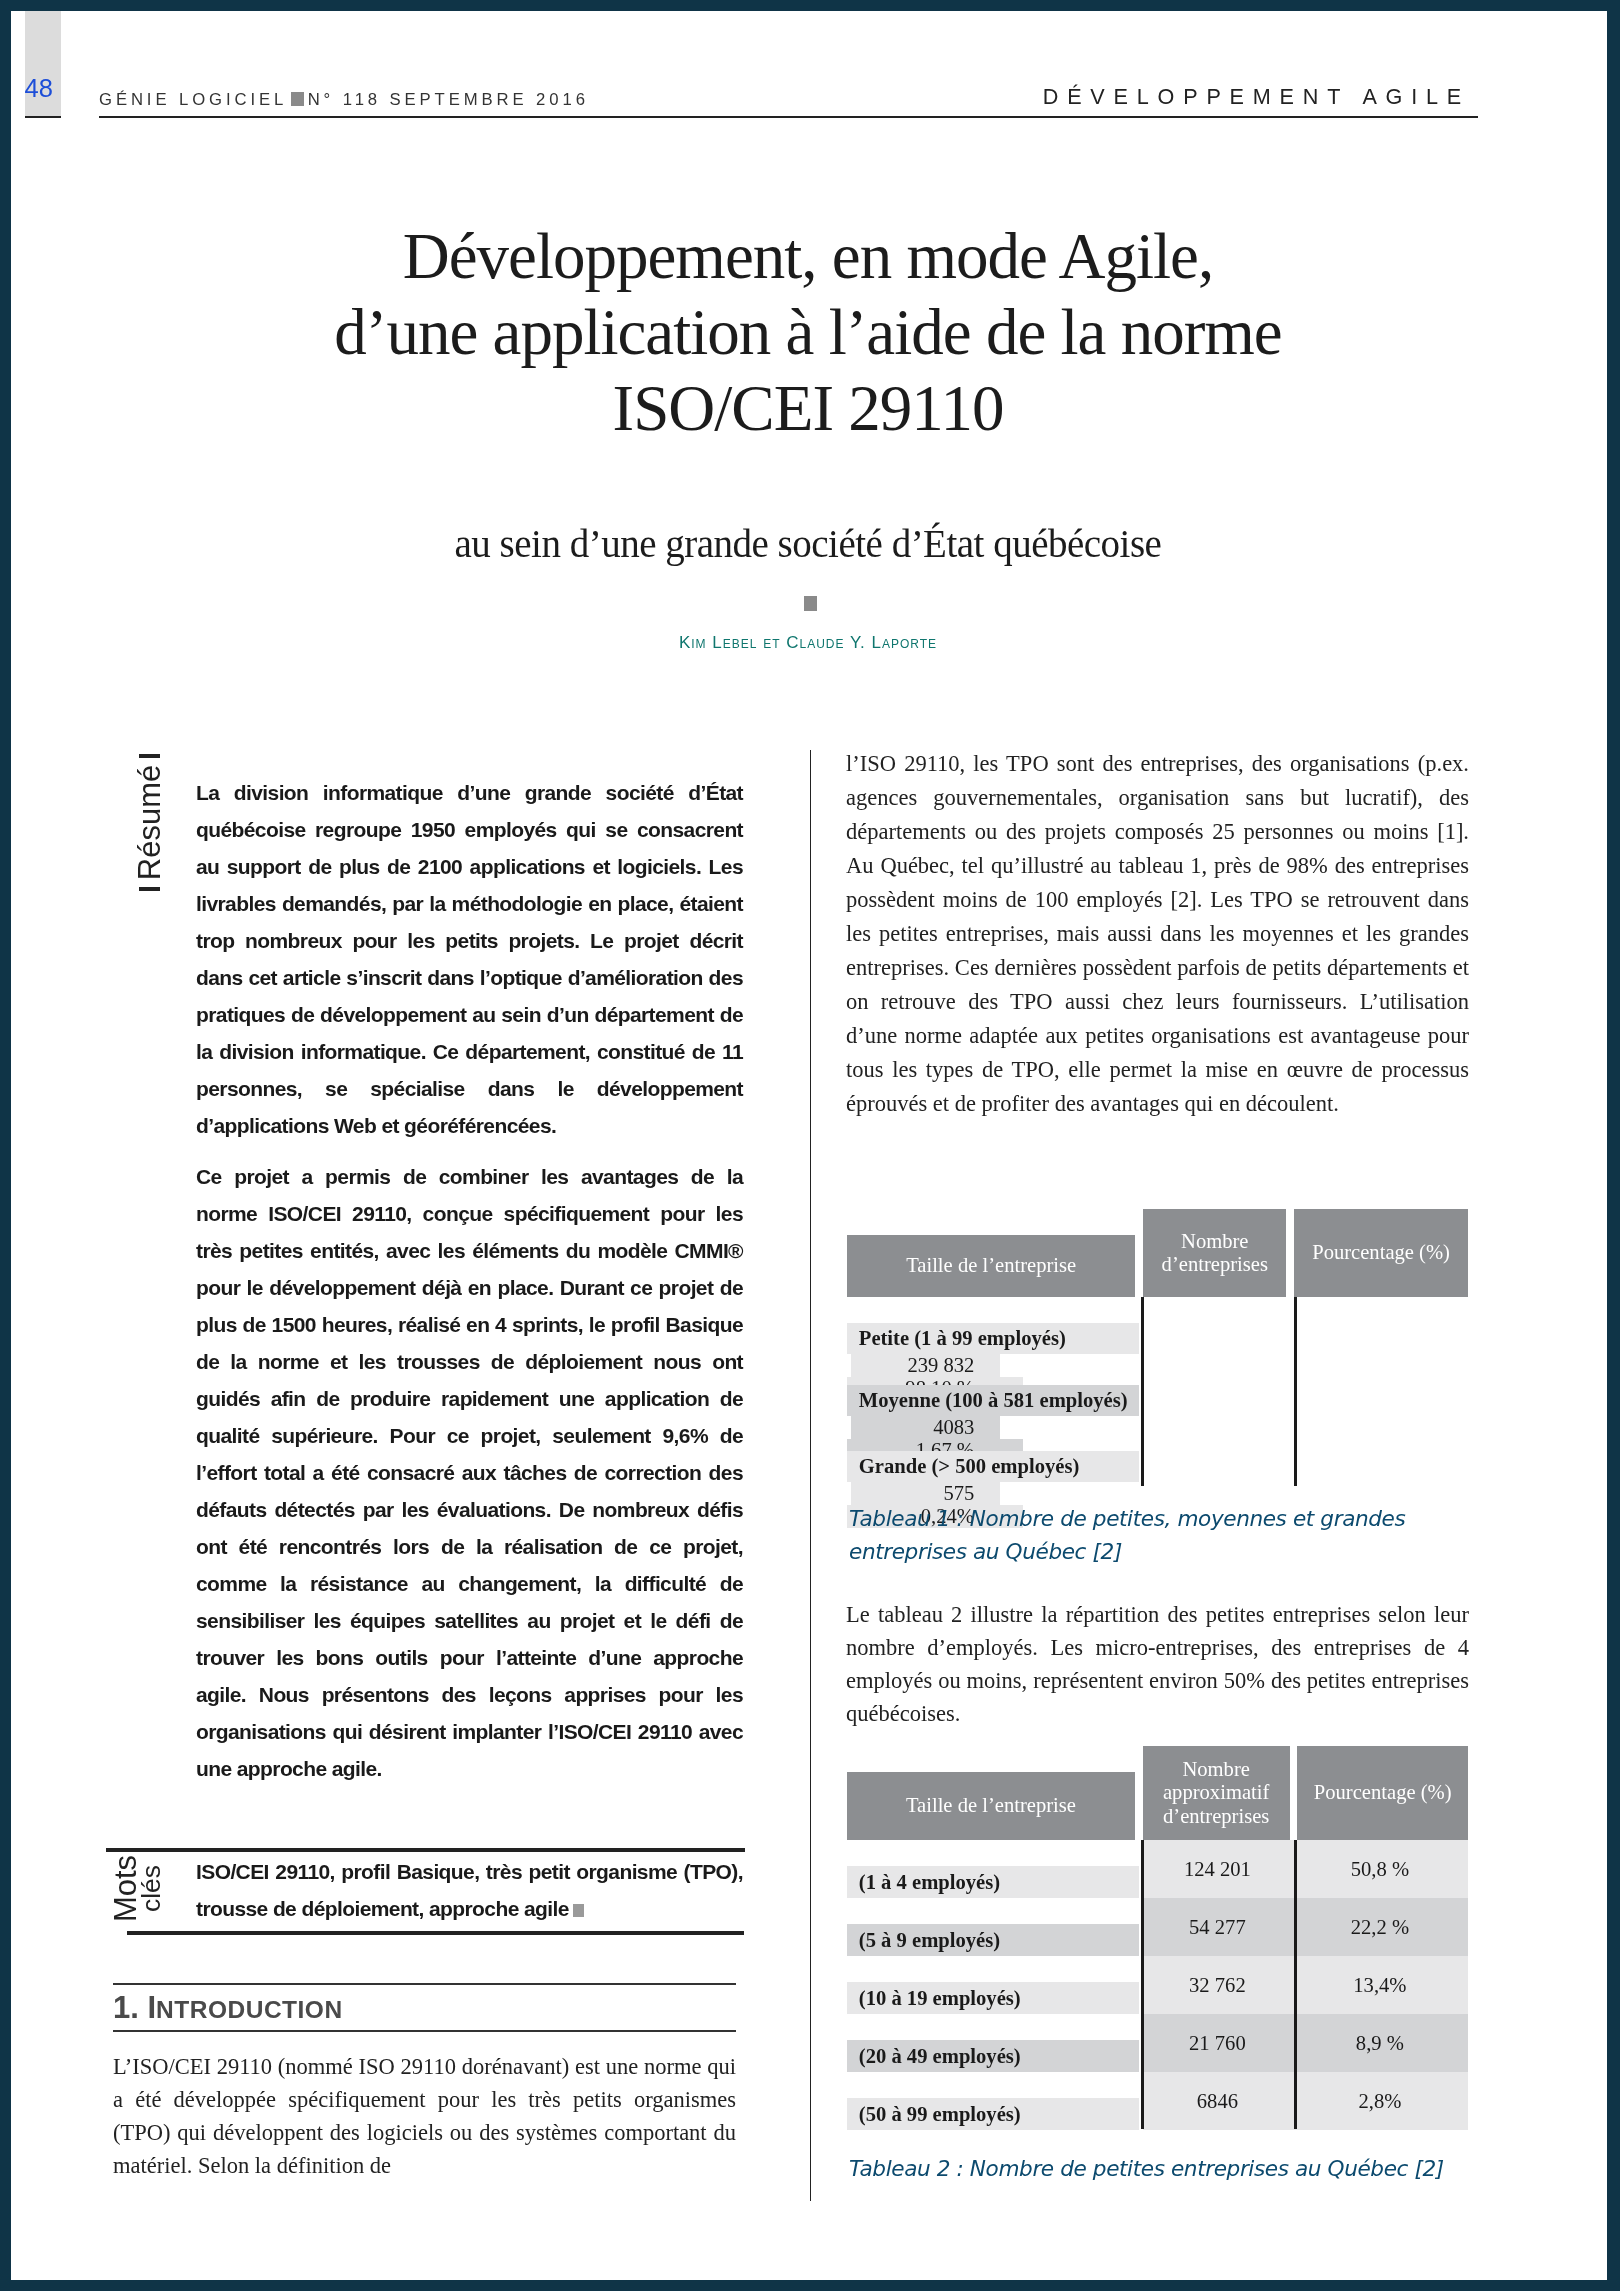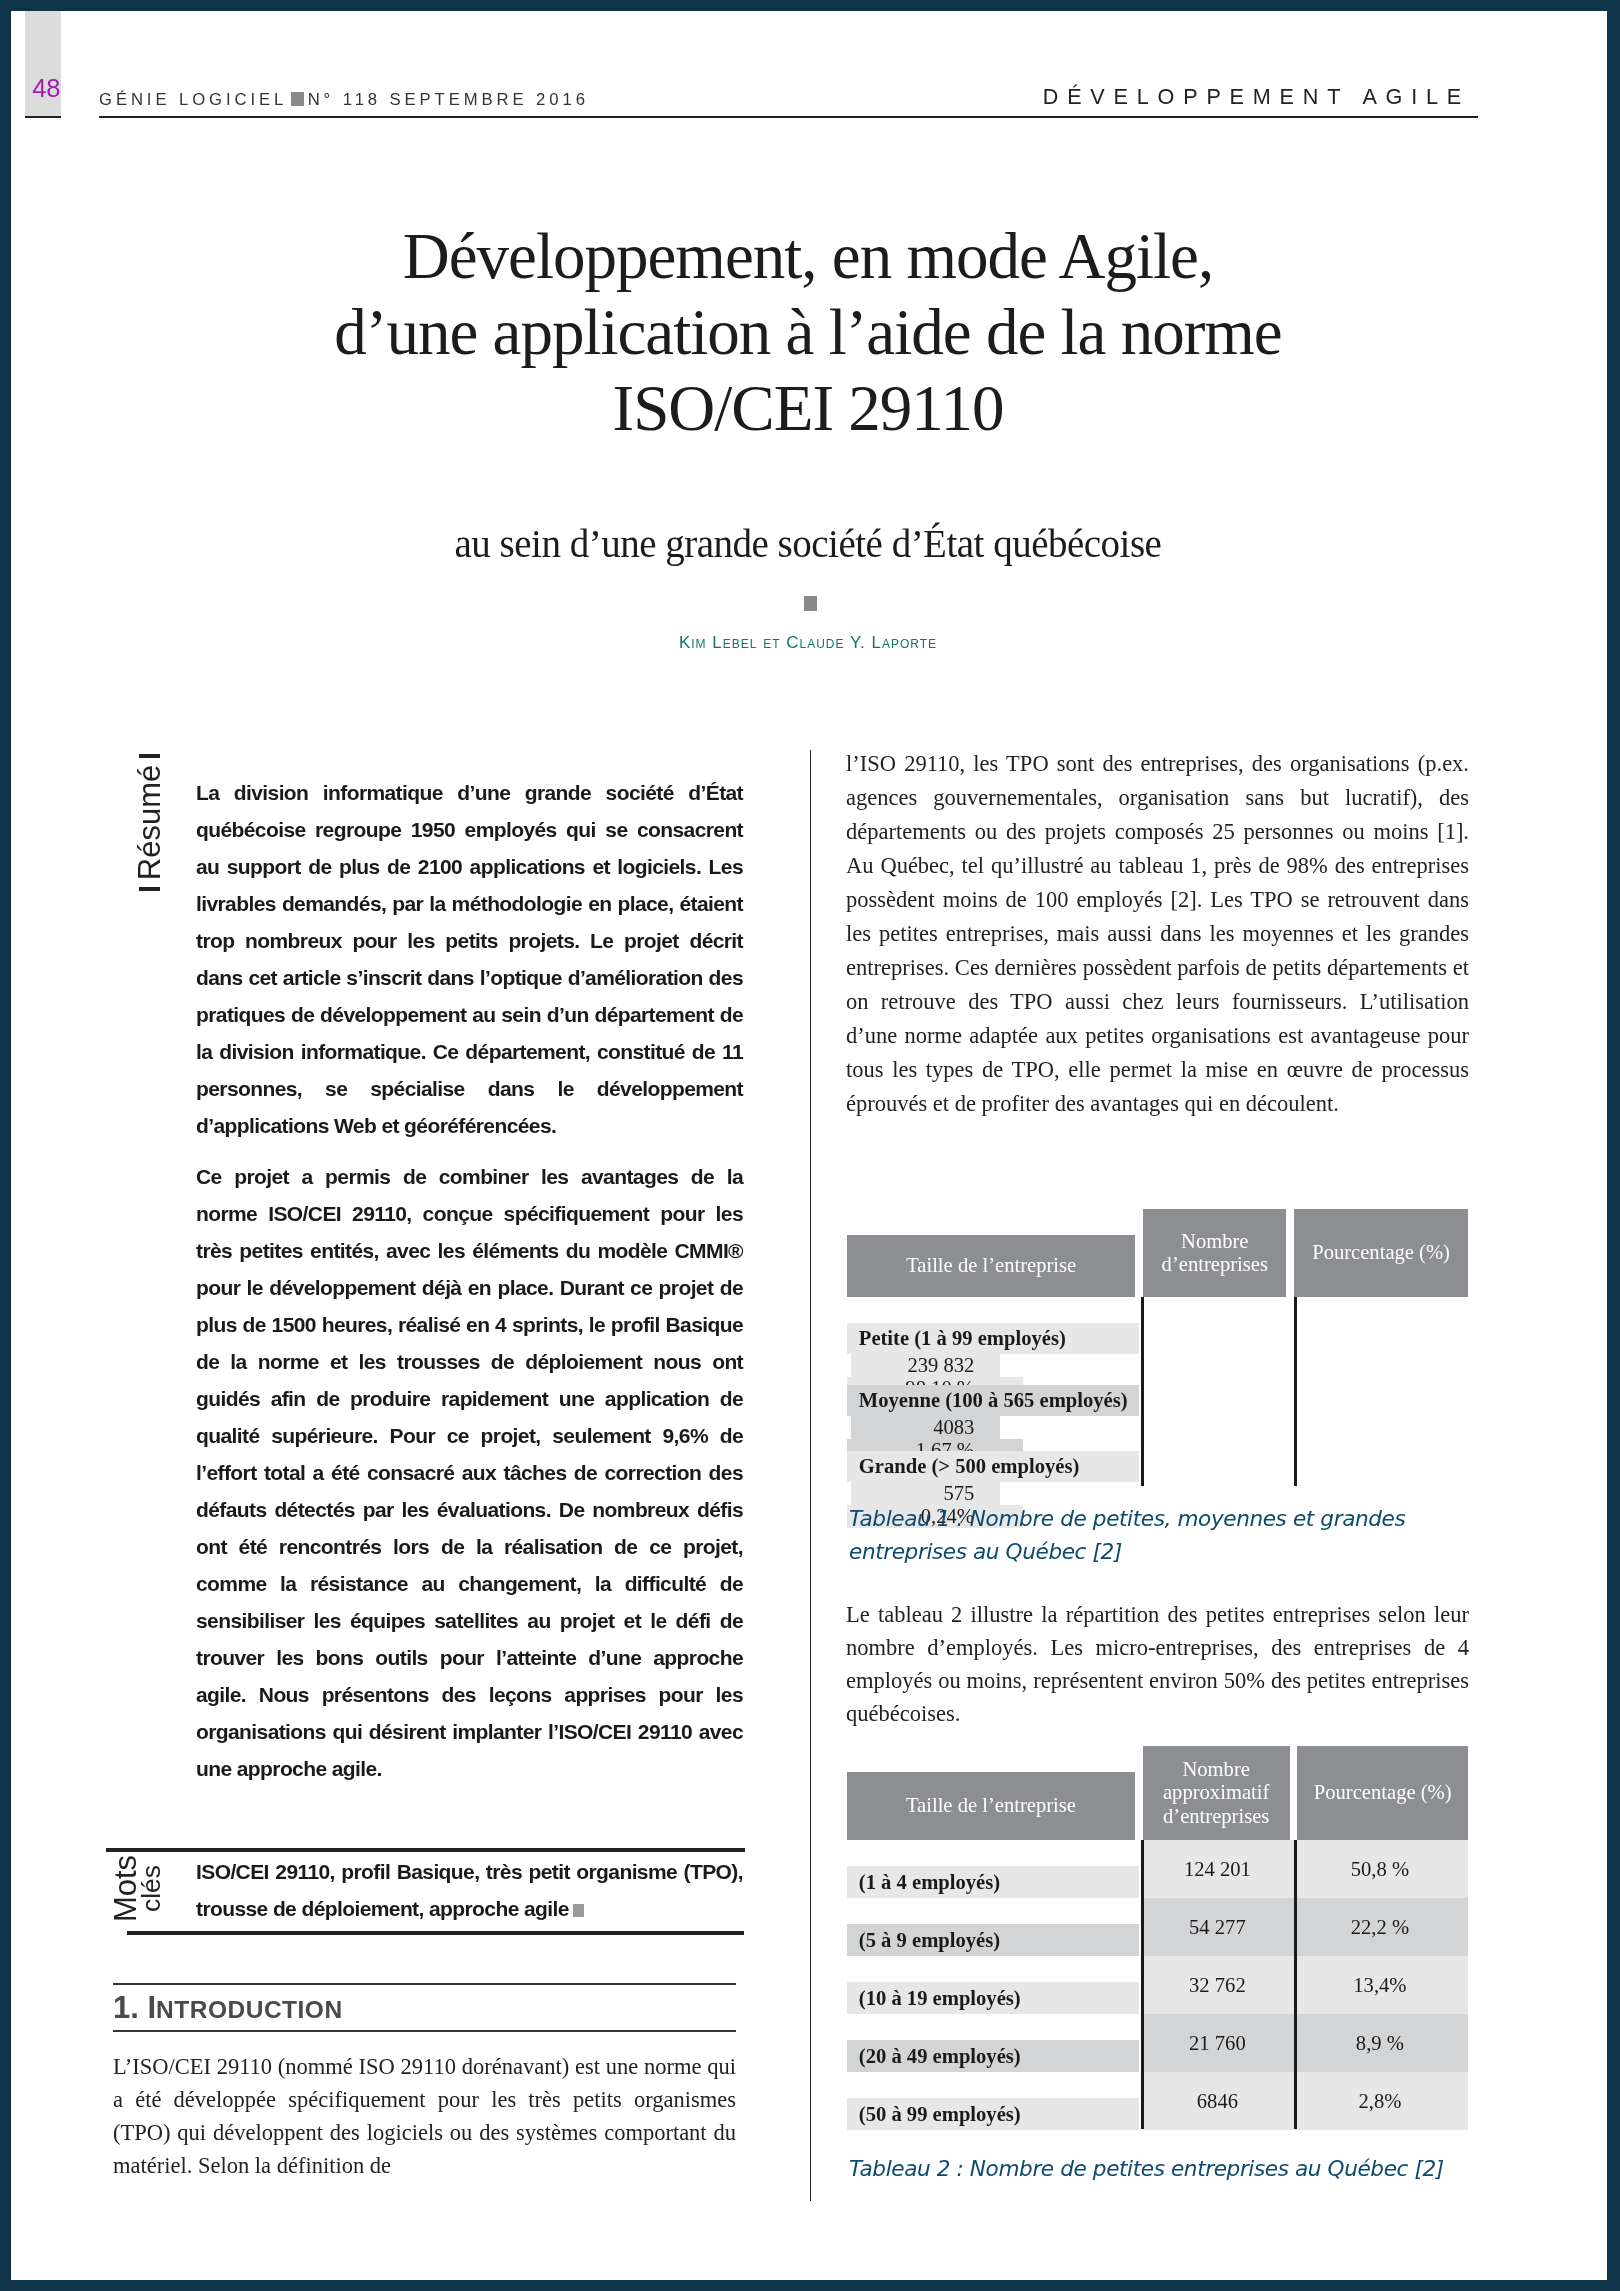--- a/index.html
+++ b/index.html
@@ -7,22 +7,22 @@
   body { position: relative; font-family: "Liberation Serif", serif; color: #1a1a1a; }
 
   
   .frame-top { position: absolute; left: 0; top: 0; width: 1620px; height: 10.8px; background: #0f3447; }
   .frame-left { position: absolute; left: 0; top: 0; width: 10.8px; height: 2292px; background: #0f3447; }
   .frame-right { position: absolute; left: 1607px; top: 0; width: 12.7px; height: 2292px; background: #0f3447; }
   .frame-bottom { position: absolute; left: 0; top: 2280px; width: 1620px; height: 11.8px; background: #0f3447; }
 
   
   .page-tab { position: absolute; left: 24.5px; top: 10.8px; width: 36px; height: 105px; background: #dcdcdc; }
-  .page-num { position: absolute; left: 24.5px; top: 74px; width: 36px; text-align: right;
-    font-family: "Liberation Sans", sans-serif; font-size: 25.5px; color: #a21caf; }
+  .page-num { position: absolute; left: 24.5px; top: 74px; width: 36px; text-align: left;
+    font-family: "Liberation Sans", sans-serif; font-size: 25.5px; color: #1d4ed8; }
   .page-num-rule { position: absolute; left: 24.5px; top: 116px; width: 36px; height: 2px; background: #222; }
   .running-head { position: absolute; left: 99px; top: 90px; font-family: "Liberation Sans", sans-serif;
     font-size: 16.7px; letter-spacing: 3.9px; color: #333; white-space: nowrap; }
   .running-head .sq { display: inline-block; width: 12.7px; height: 13.7px; background: #8a8a8a; vertical-align: -1px; margin: 0 3.9px; }
   .section-head { position: absolute; right: 150px; top: 84px; font-family: "Liberation Sans", sans-serif;
     font-size: 21.6px; letter-spacing: 8.8px; color: #222; white-space: nowrap; }
   .head-rule { position: absolute; left: 99px; top: 116px; width: 1379px; height: 2px; background: #222; }
 
   
   .title { position: absolute; left: 127px; top: 218px; width: 1362px; text-align: center;
@@ -160,21 +160,21 @@
     <div class="c1">Taille de l’entreprise</div>
     <div class="c2">Nombre d’entreprises</div>
     <div class="c3">Pourcentage (%)</div>
   </div>
   <div class="row light">
     <div class="c1">Petite (1 à 99 employés)</div>
     <div class="c2">239 832</div>
     <div class="c3">98,10 %</div>
   </div>
   <div class="row dark tall">
-    <div class="c1" style="width:292px">Moyenne (100 à 565 employés)</div>
+    <div class="c1" style="width:292px">Moyenne (100 à 581 employés)</div>
     <div class="c2">4083</div>
     <div class="c3">1,67 %</div>
   </div>
   <div class="row light">
     <div class="c1">Grande (&gt; 500 employés)</div>
     <div class="c2">575</div>
     <div class="c3">0,24%</div>
   </div>
   <div class="vline" style="left:294px; top:88px; height:189px;"></div>
   <div class="vline" style="left:447px; top:88px; height:189px;"></div>

